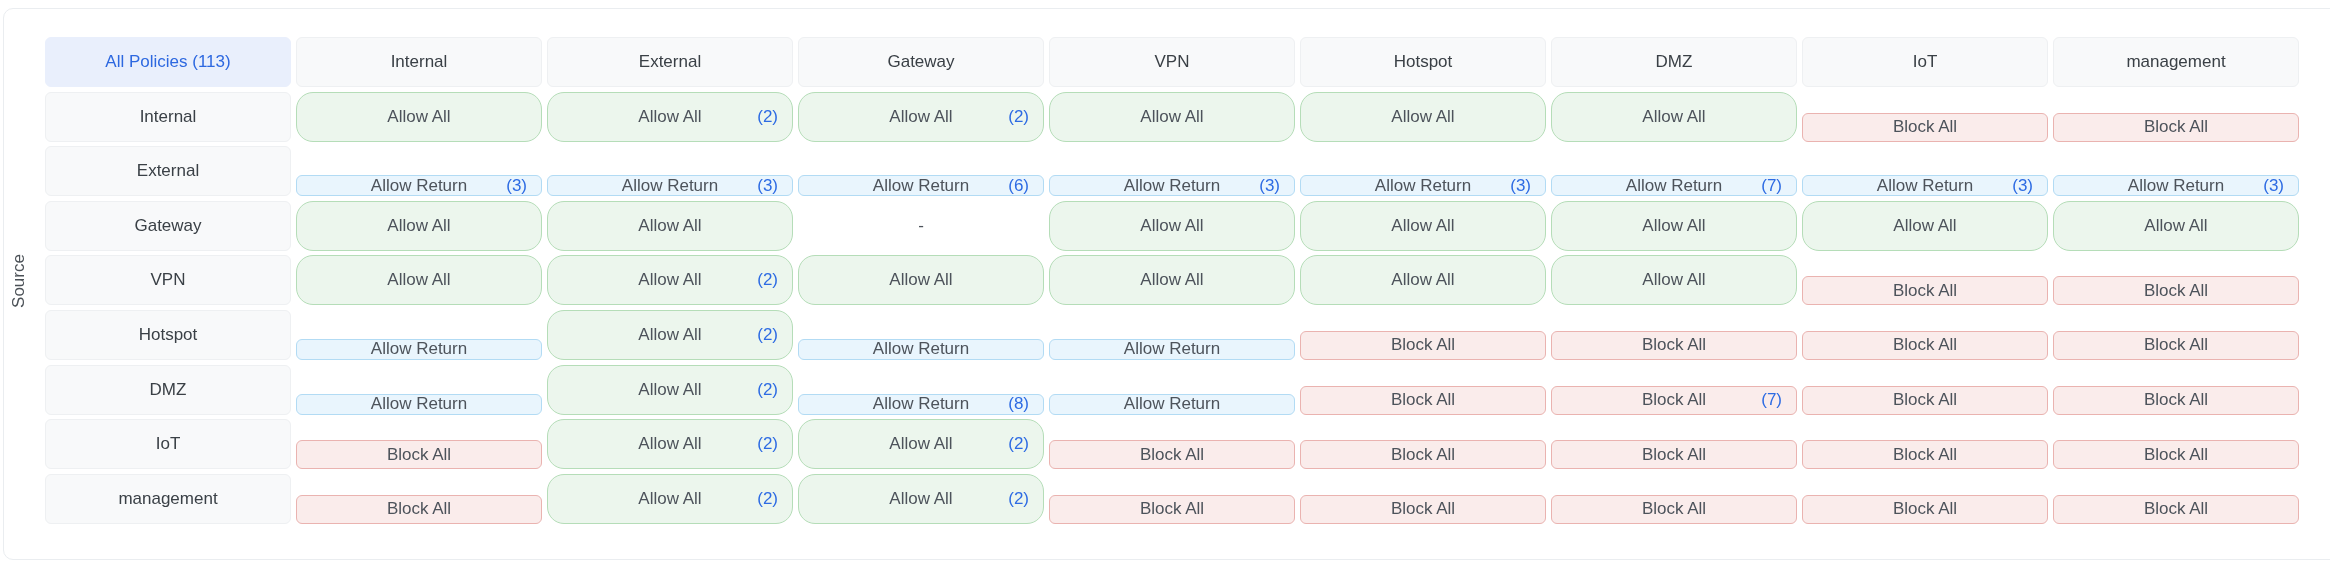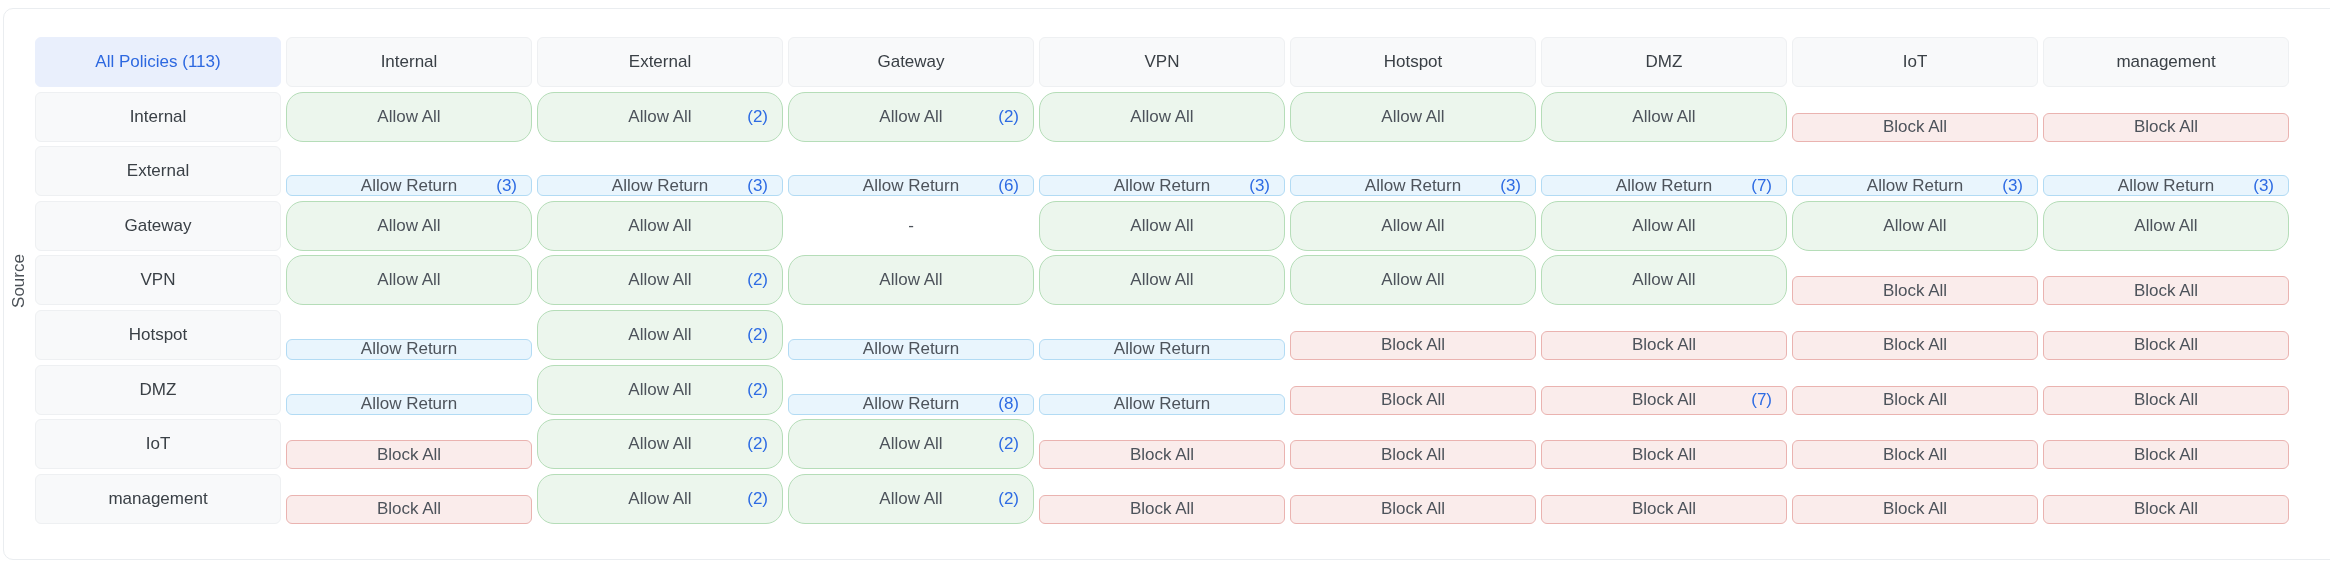--- a/index.html
+++ b/index.html
@@ -36,21 +36,21 @@
     position: absolute;
     left: 19px;
     top: 281px;
     transform: translate(-50%, -50%) rotate(-90deg);
     font-size: 17px;
     color: var(--axis-text, #4a5056);
     white-space: nowrap;
   }
   .matrix {
     position: absolute;
-    left: 35px;
+    left: 45px;
     top: 37px;
     display: grid;
     grid-template-columns: repeat(9, 246px);
     grid-auto-rows: 50px;
     column-gap: 5px;
     row-gap: 4.6px;
   }
   .cell {
     position: relative;
     display: flex;

